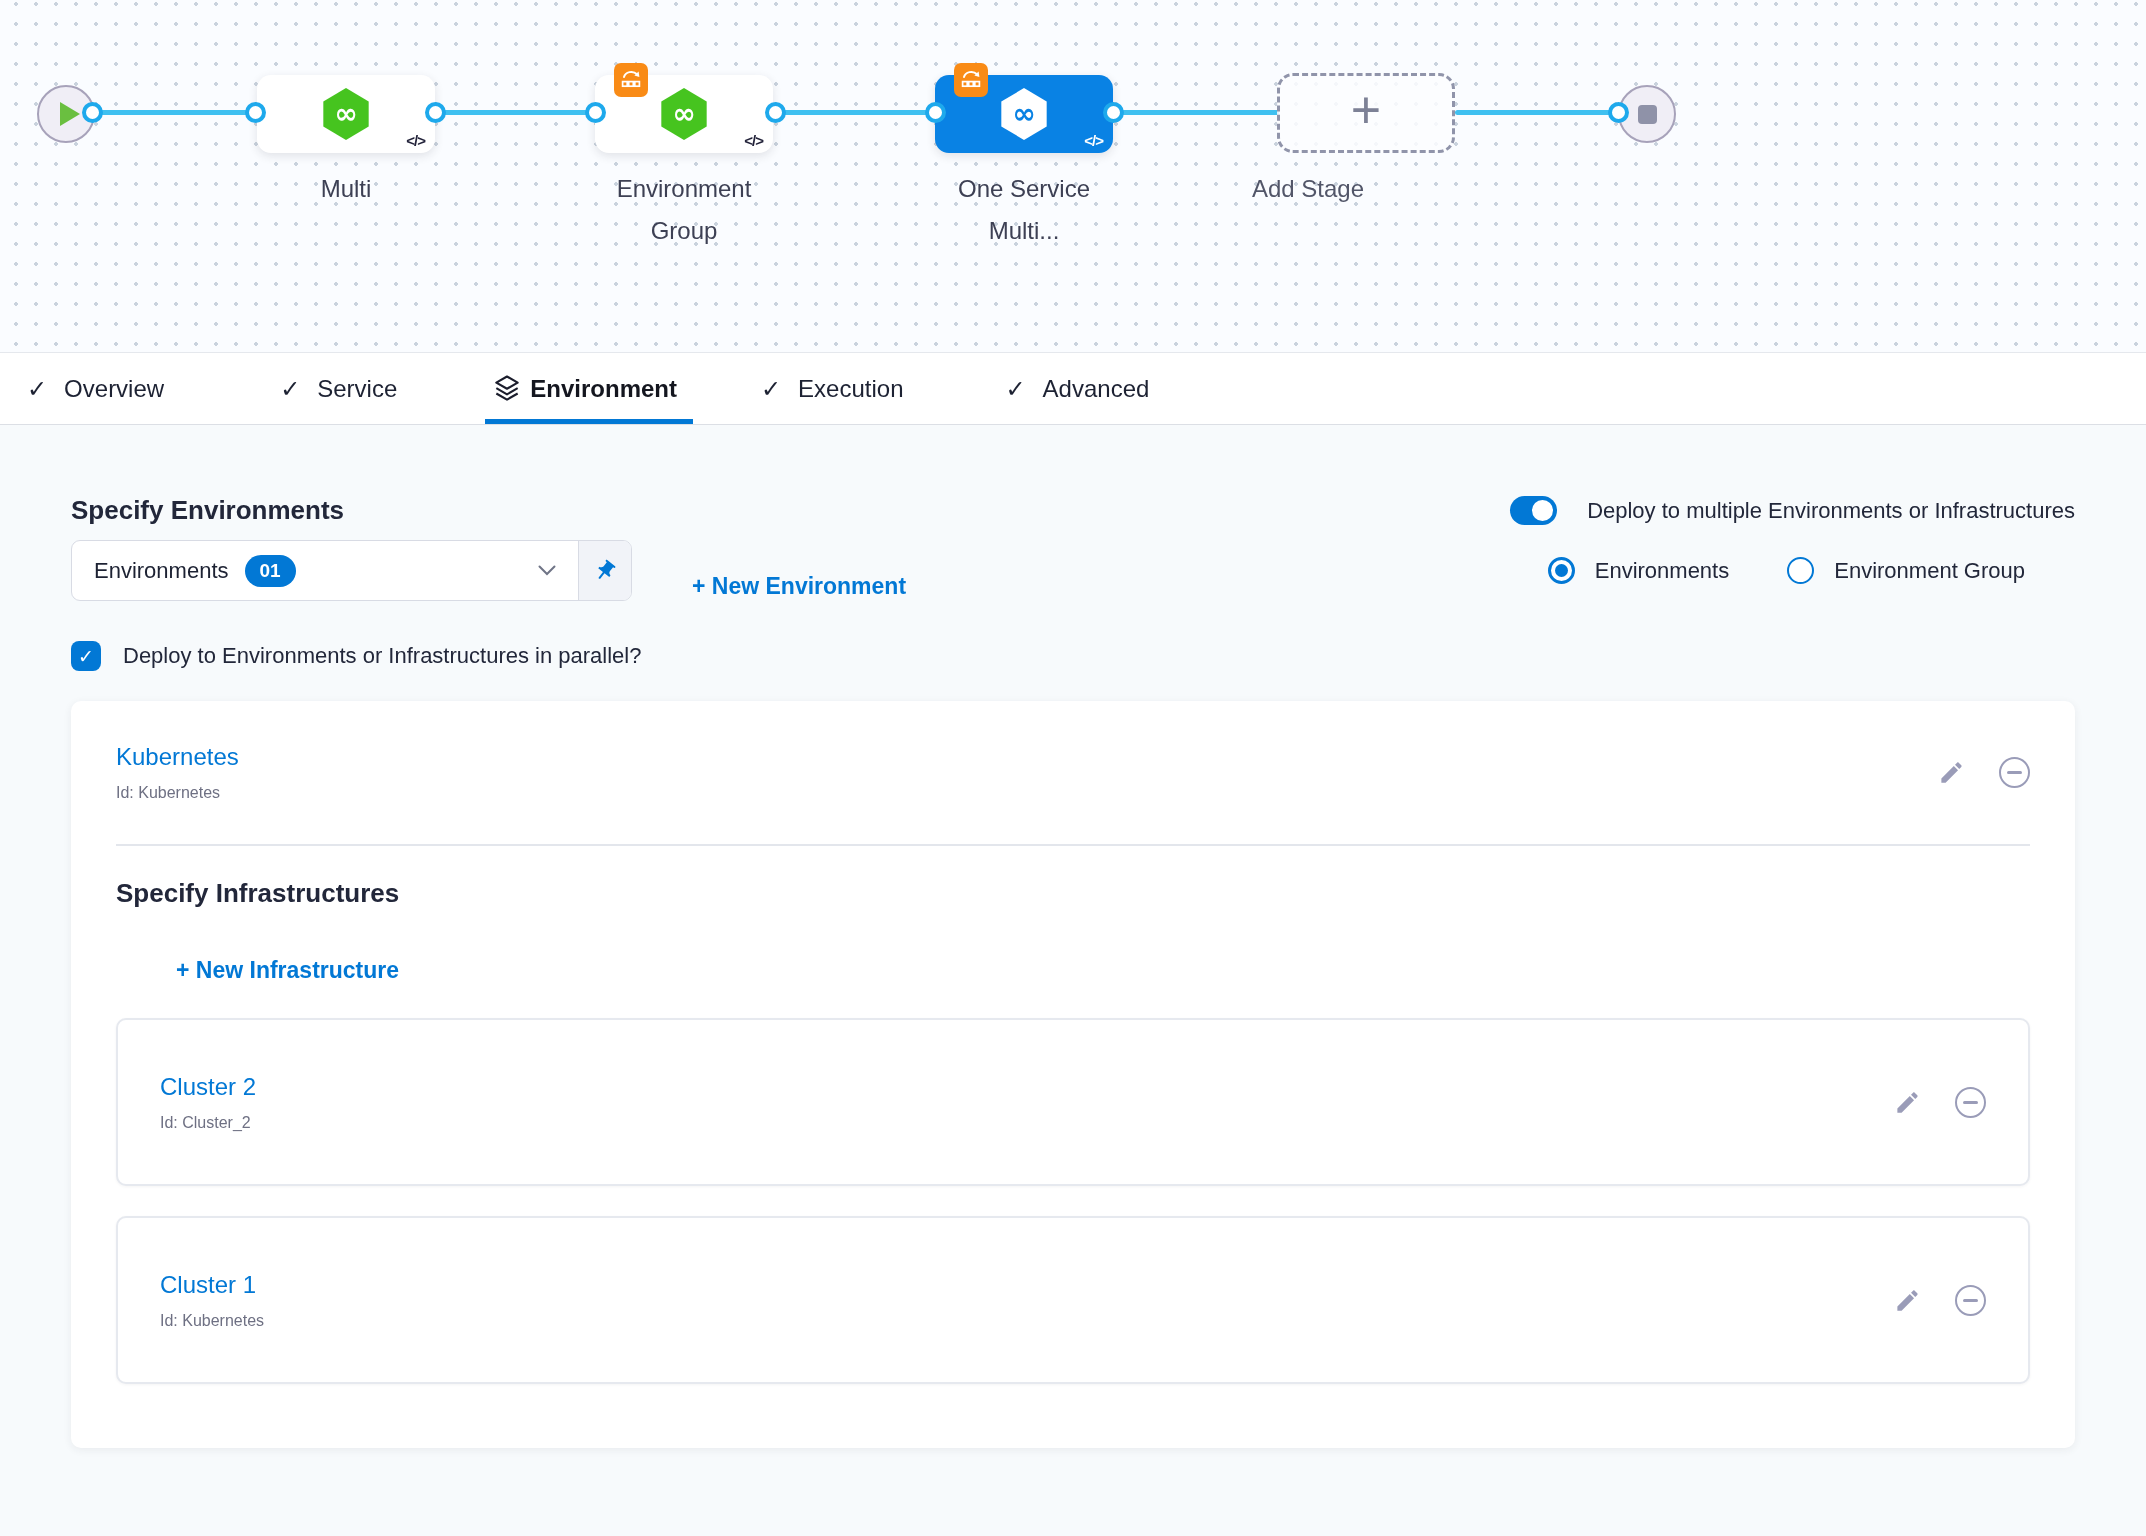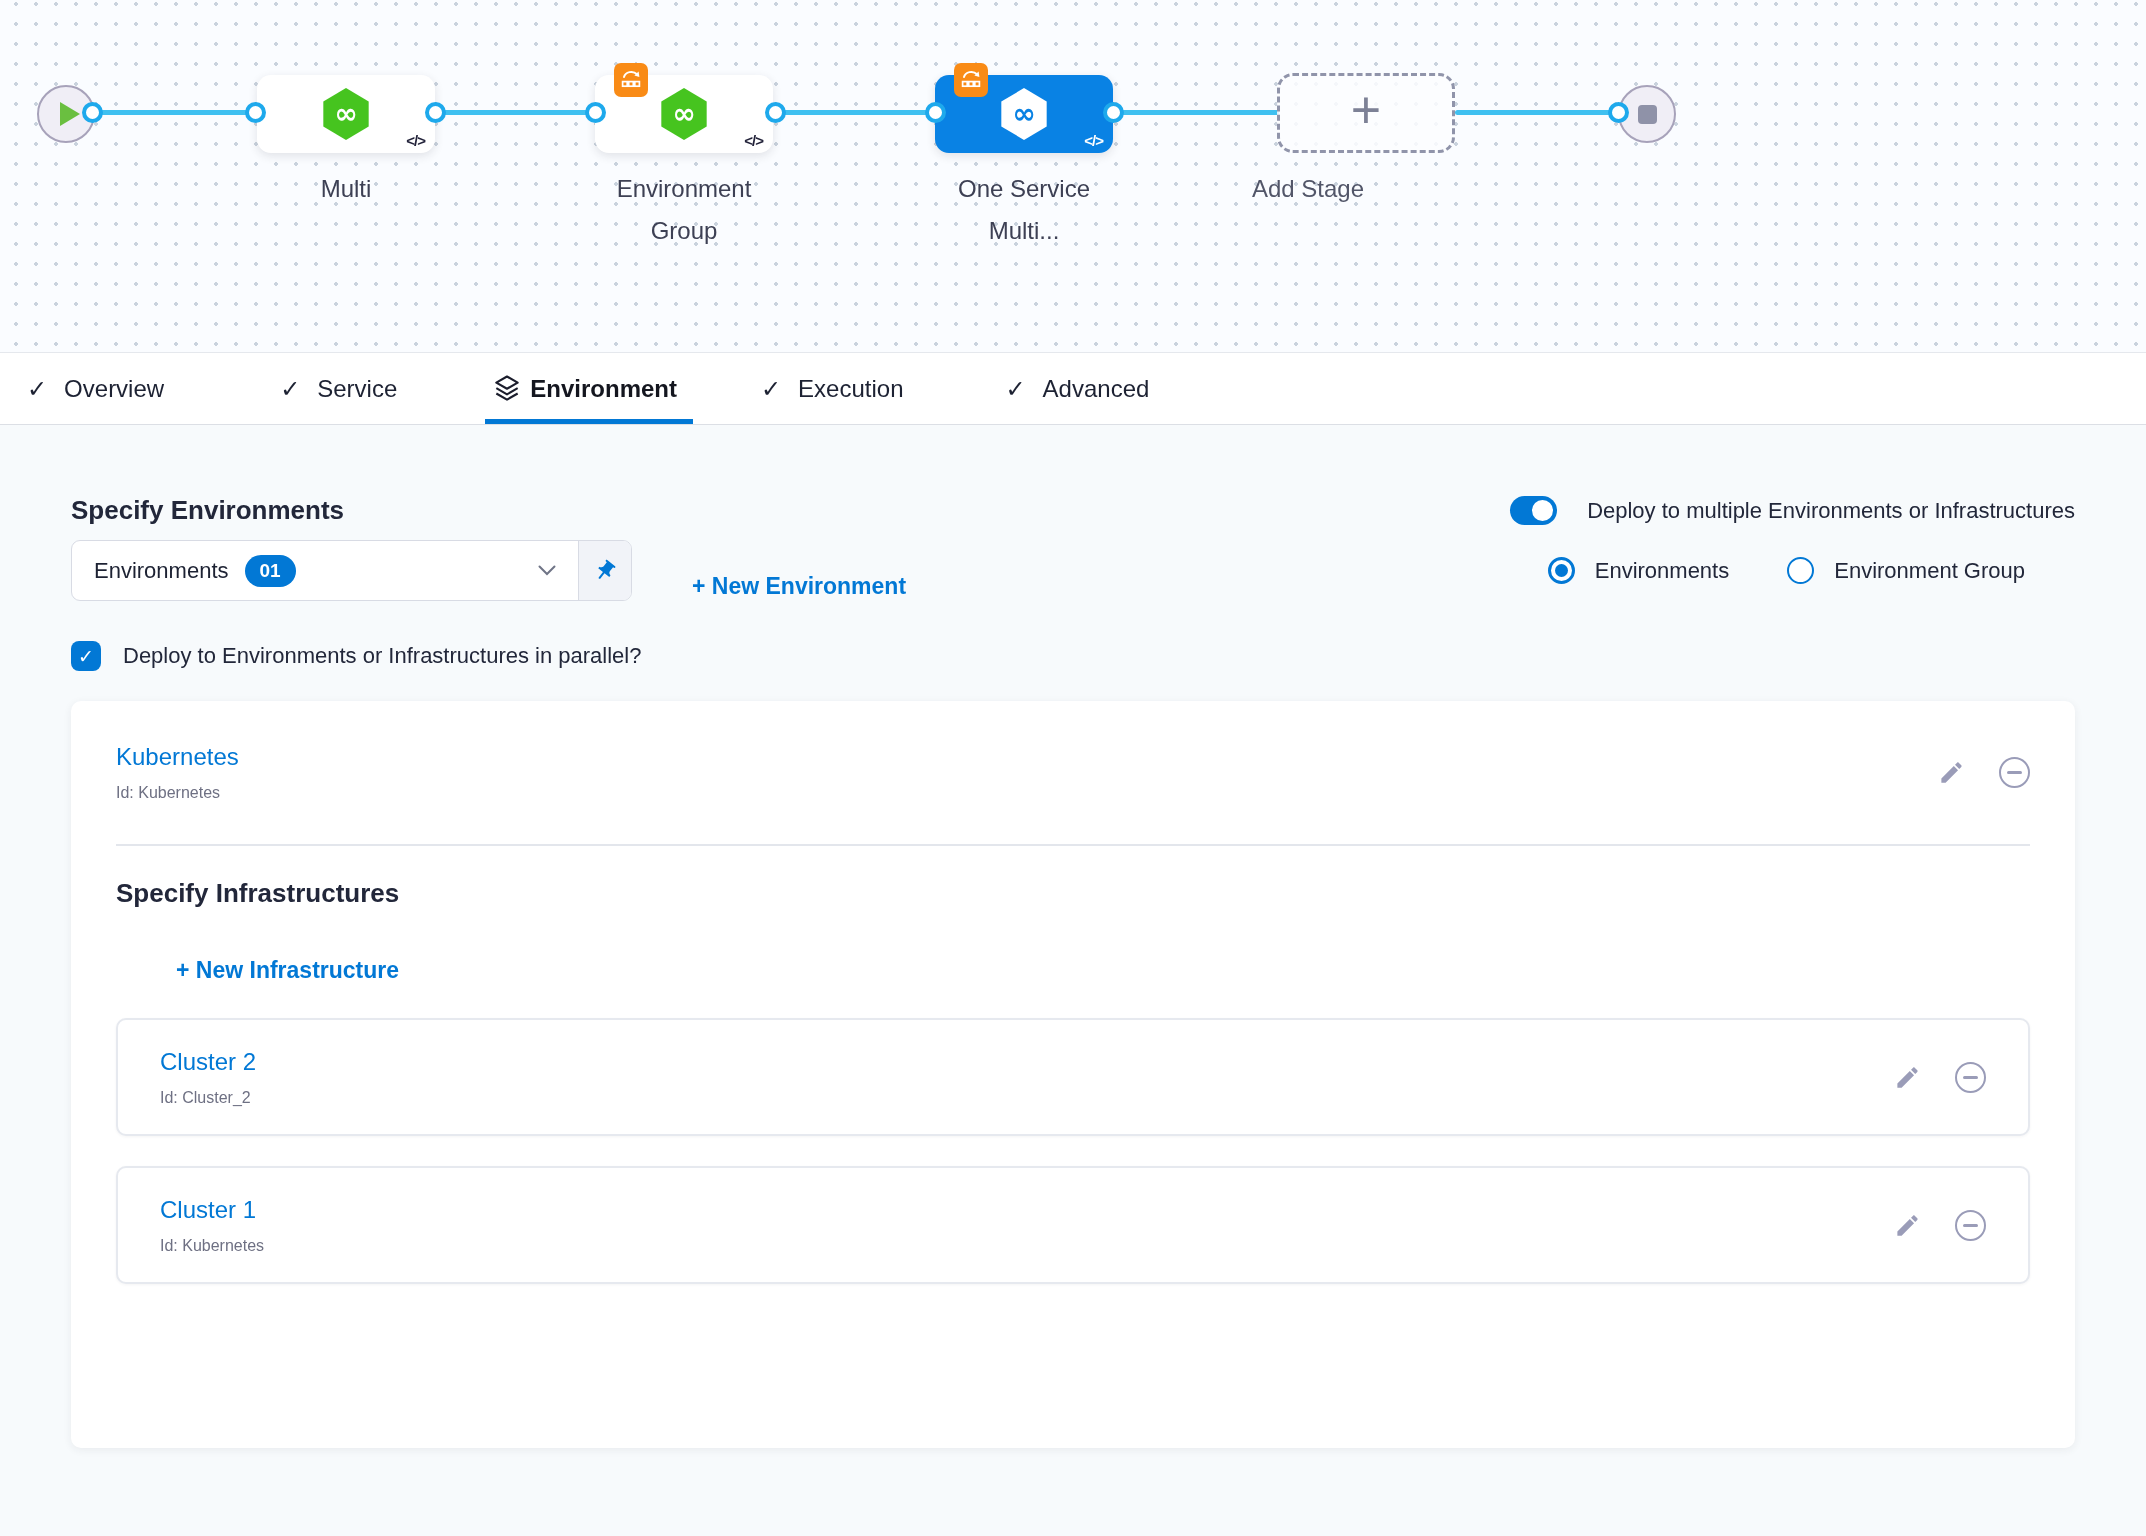--- a/index.html
+++ b/index.html
@@ -230,21 +230,21 @@
   }
   .divider { height: 2px; background: #e3e6ec; margin-top: 42px; }
   .infra-heading { margin-top: 32px; }
   .row-select-infra { margin-top: 16px; display: flex; align-items: center; }
 
   .cluster-card {
     border: 2px solid #e6e9ef;
     border-radius: 10px;
     background: #fff;
     box-shadow: 0 1px 3px rgba(40,41,61,.05);
-    height: 118px;
+    height: 168px;
     padding: 36px 42px;
     display: flex; justify-content: space-between; align-items: center;
   }
   .cluster-1 { margin-top: 34px; }
   .cluster-2 { margin-top: 30px; gap: 16px; }
 </style>
 </head>
 <body>
 
 <div class="canvas">

